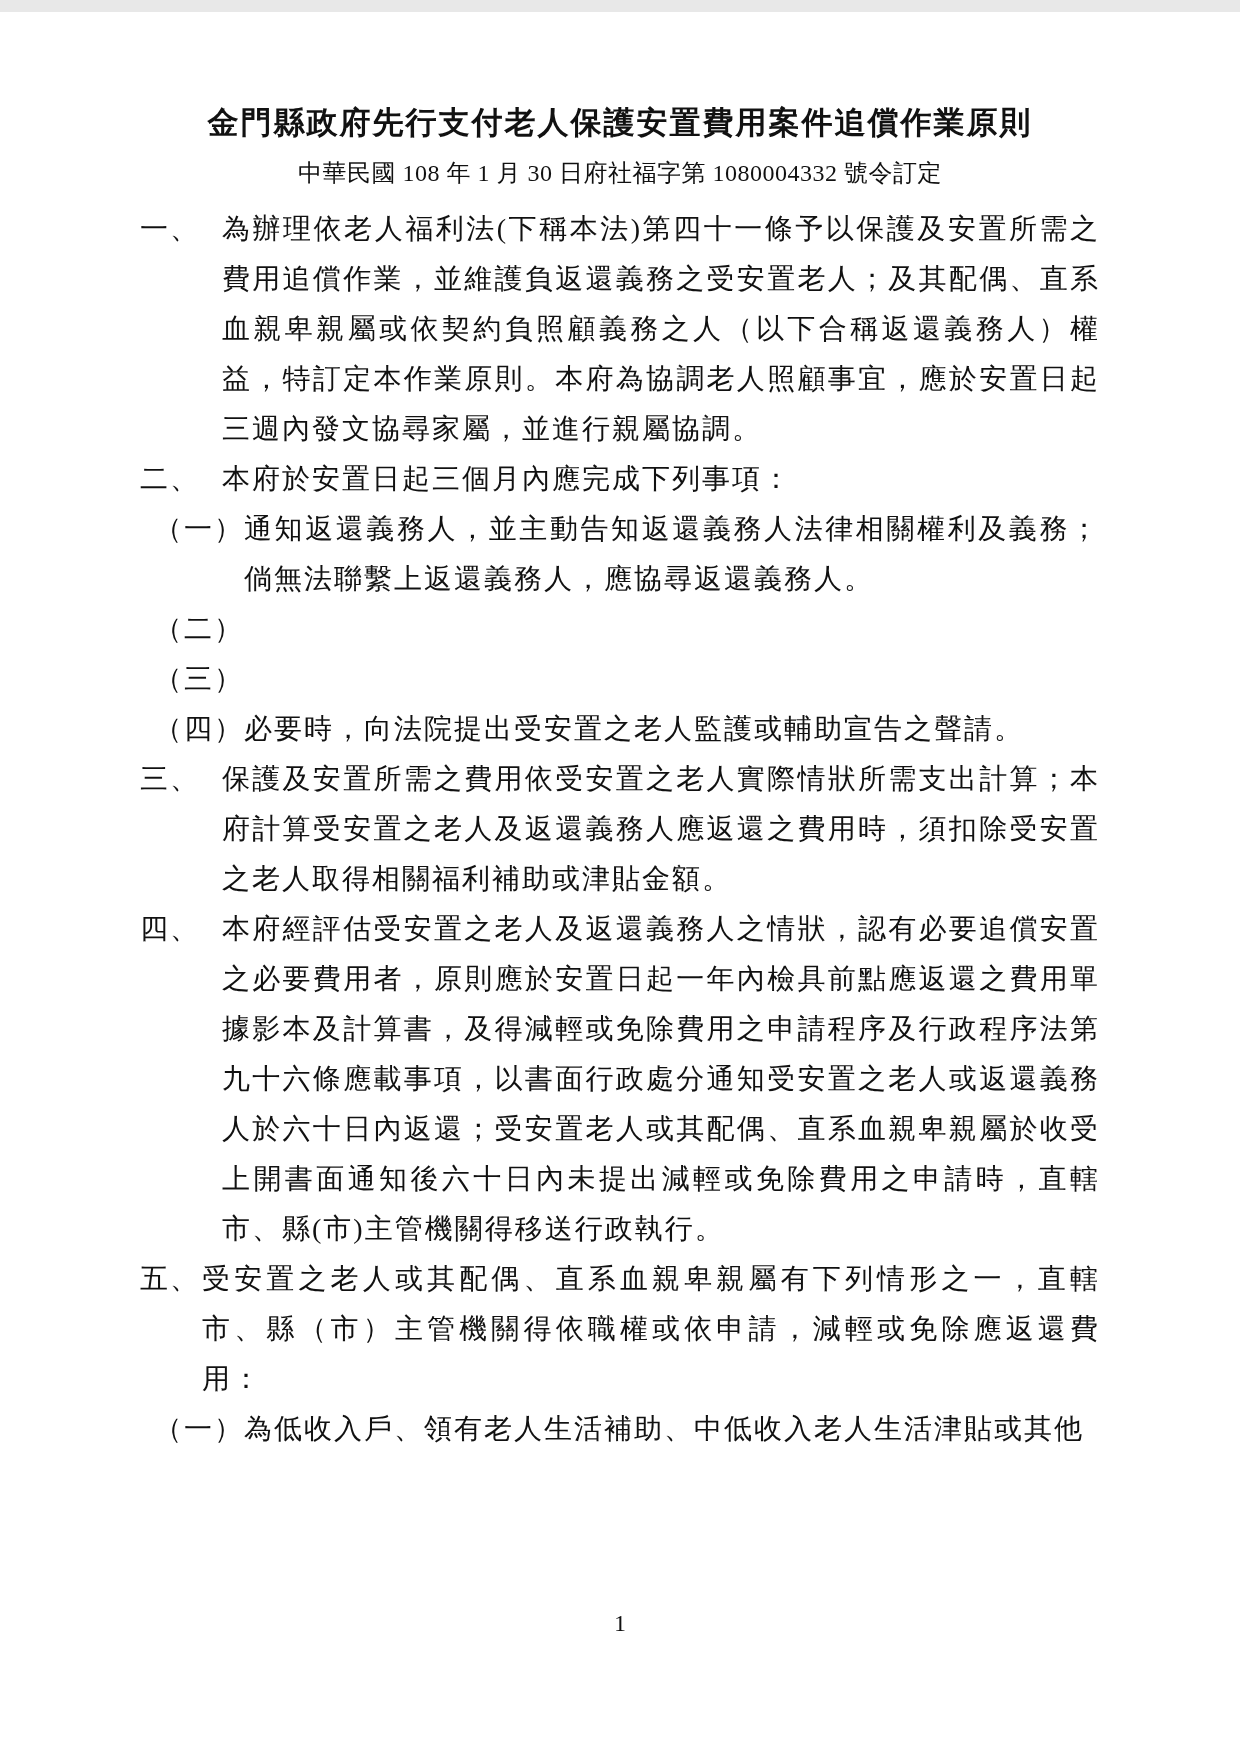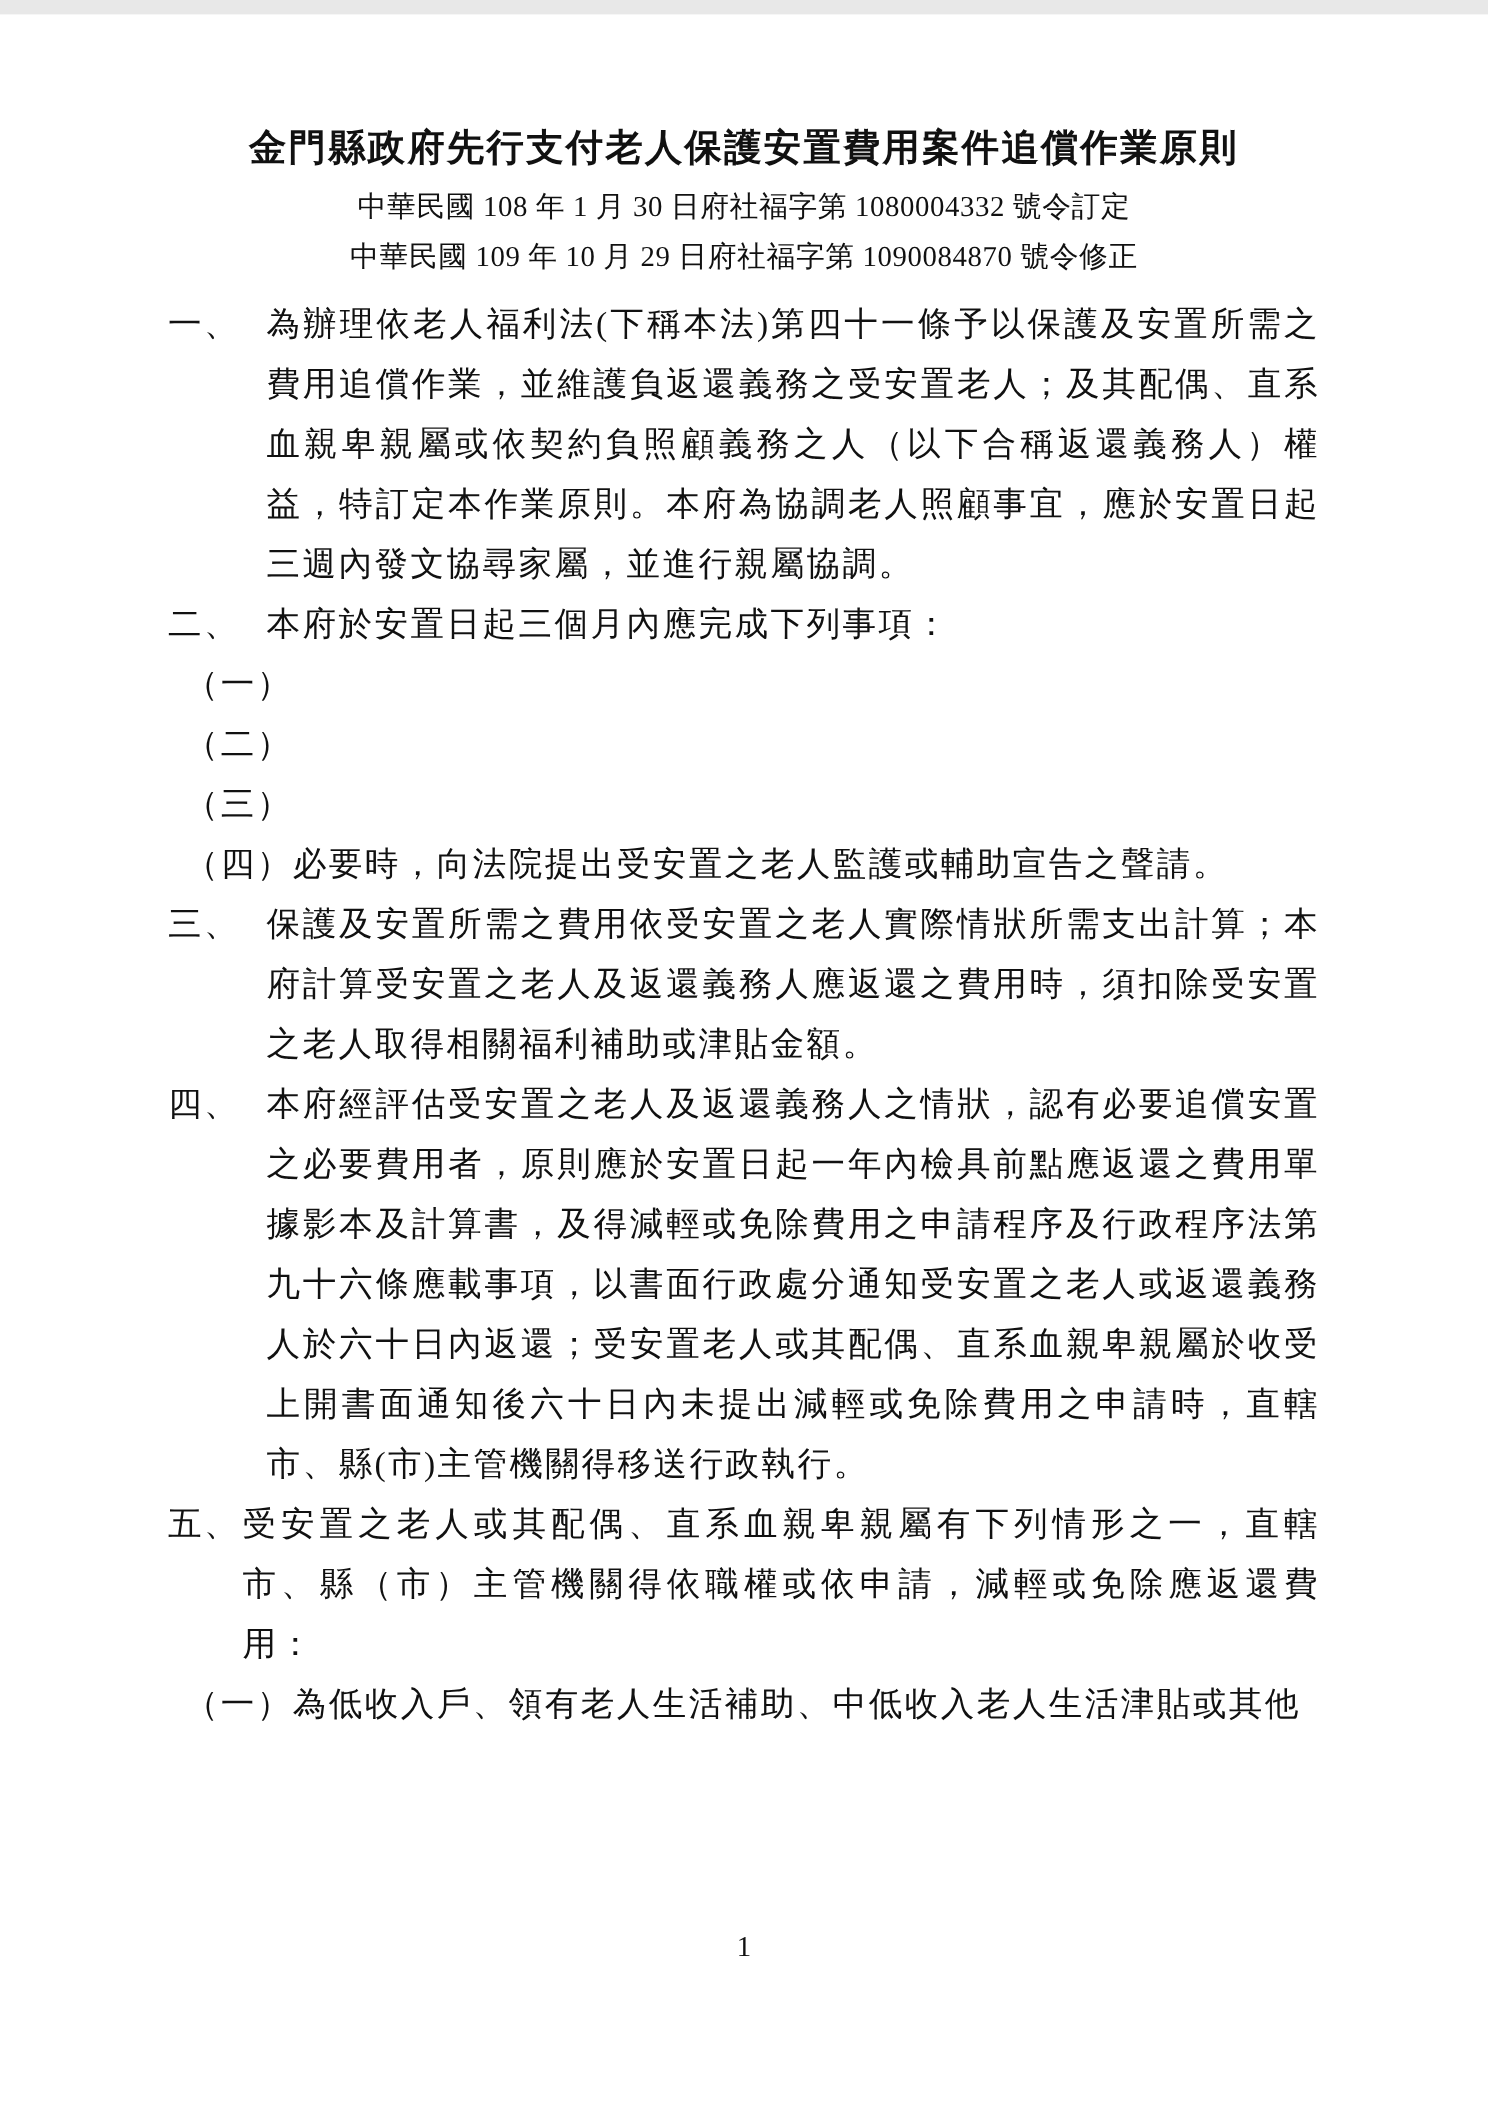--- a/index.html
+++ b/index.html
@@ -82,37 +82,37 @@
 </head>
 <body>
 
 <div class="page">
   <div class="content">
 
     <h1 class="doc-title">金門縣政府先行支付老人保護安置費用案件追償作業原則</h1>
 
     <div class="amendments">
       <div class="amend-line">中華民國 108 年 1 月 30 日府社福字第 1080004332 號令訂定</div>
-      <div class="amend-line">中華民國 109 年 10 月 29 日府社福字第 1090084870 號令修正</div>
     </div>
 
     <div class="body-text">
 
       <div class="para l1">
         <span class="label">一、</span>
         <span class="ptext">為辦理依老人福利法(下稱本法)第四十一條予以保護及安置所需之費用追償作業，並維護負返還義務之受安置老人；及其配偶、直系血親卑親屬或依契約負照顧義務之人（以下合稱返還義務人）權益，特訂定本作業原則。本府為協調老人照顧事宜，應於安置日起三週內發文協尋家屬，並進行親屬協調。</span>
       </div>
 
       <div class="para l1">
         <span class="label">二、</span>
         <span class="ptext">本府於安置日起三個月內應完成下列事項：</span>
       </div>
 
       <div class="para l2">
         <span class="label">（一）</span>
+        <span class="ptext">通知返還義務人，並主動告知返還義務人法律相關權利及義務；倘無法聯繫上返還義務人，應協尋返還義務人。</span>
       </div>
 
       <div class="para l2">
         <span class="label">（二）</span>
       </div>
 
       <div class="para l2">
         <span class="label">（三）</span>
       </div>
 

